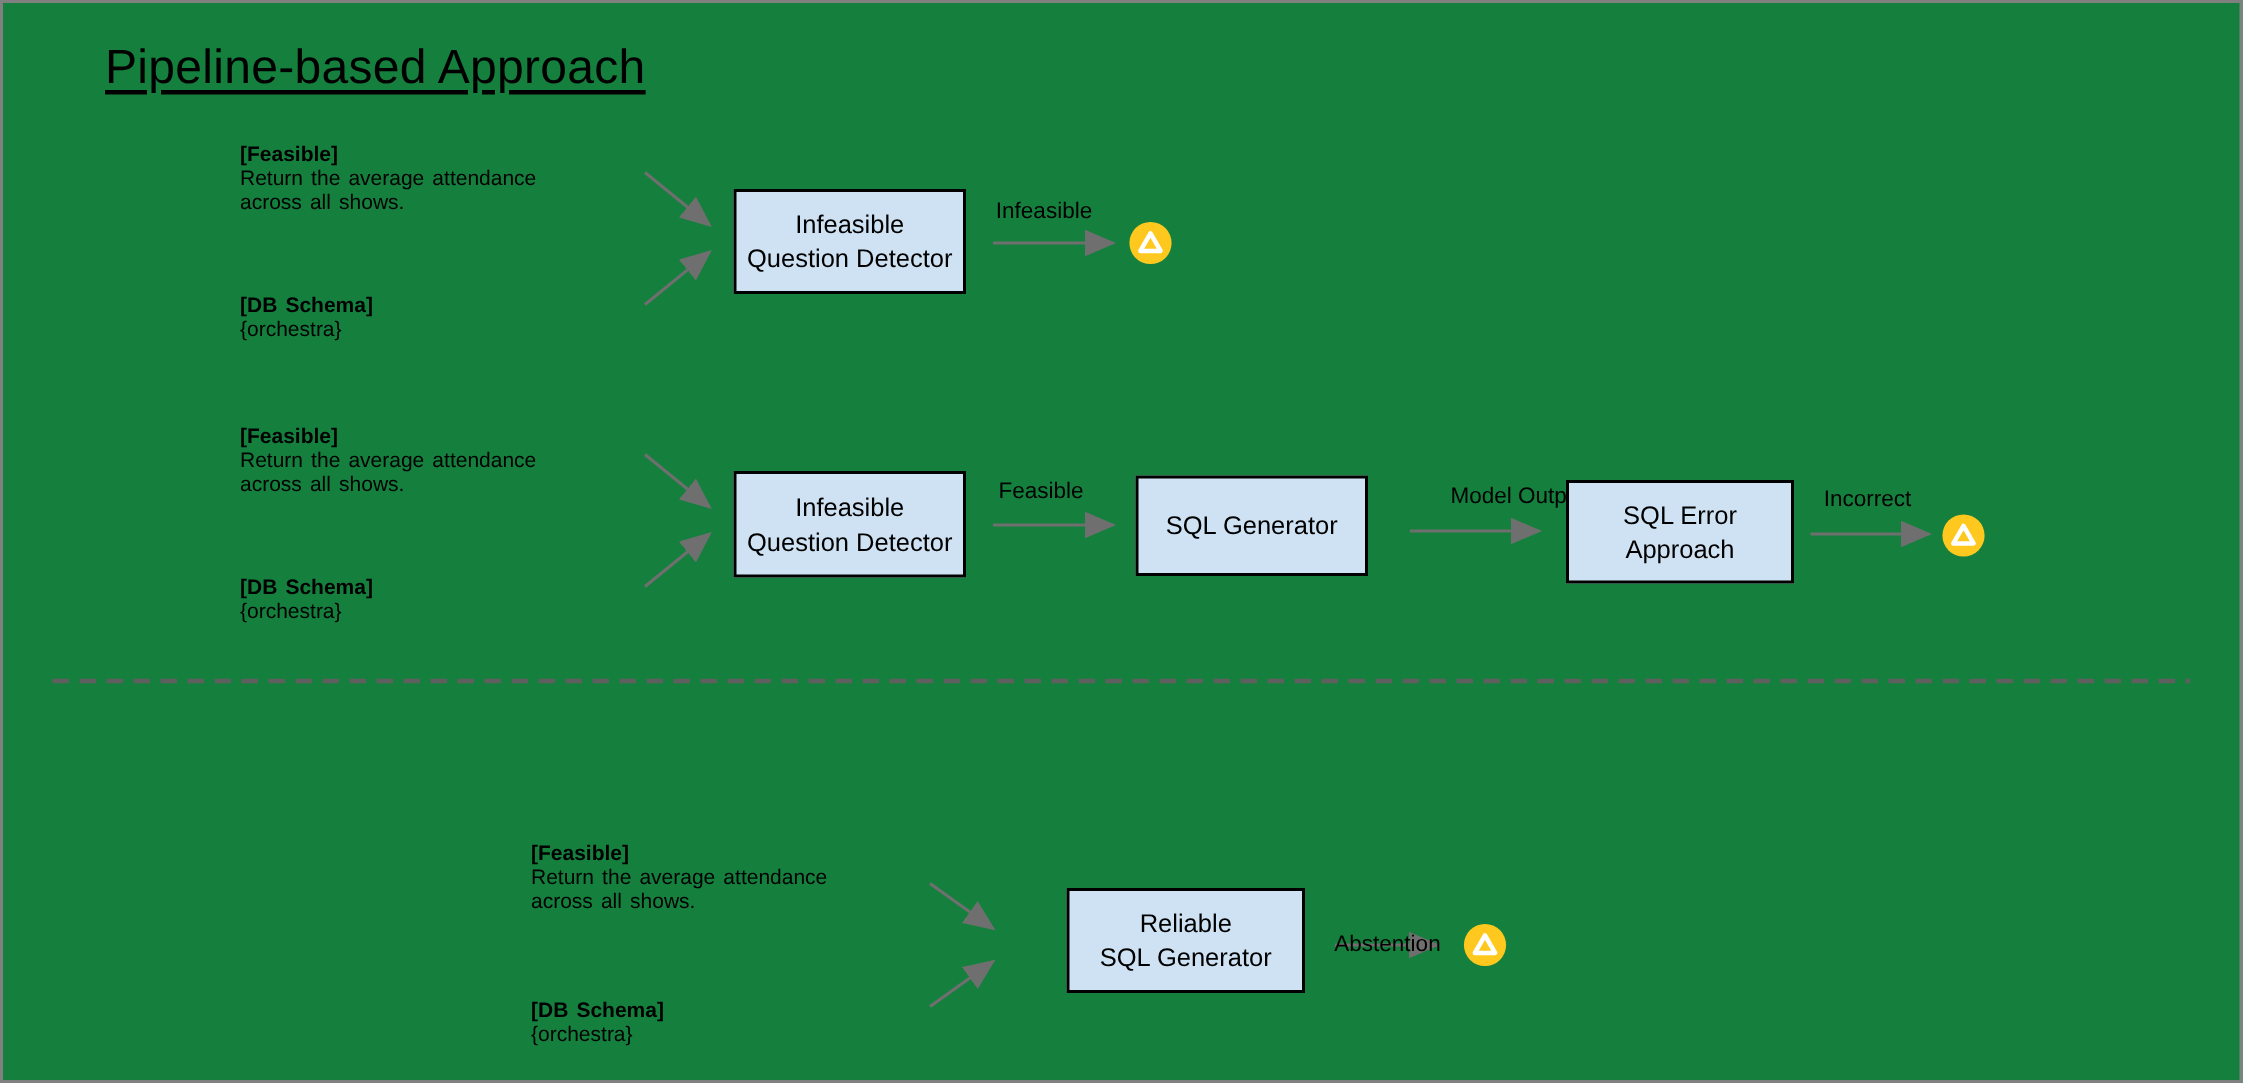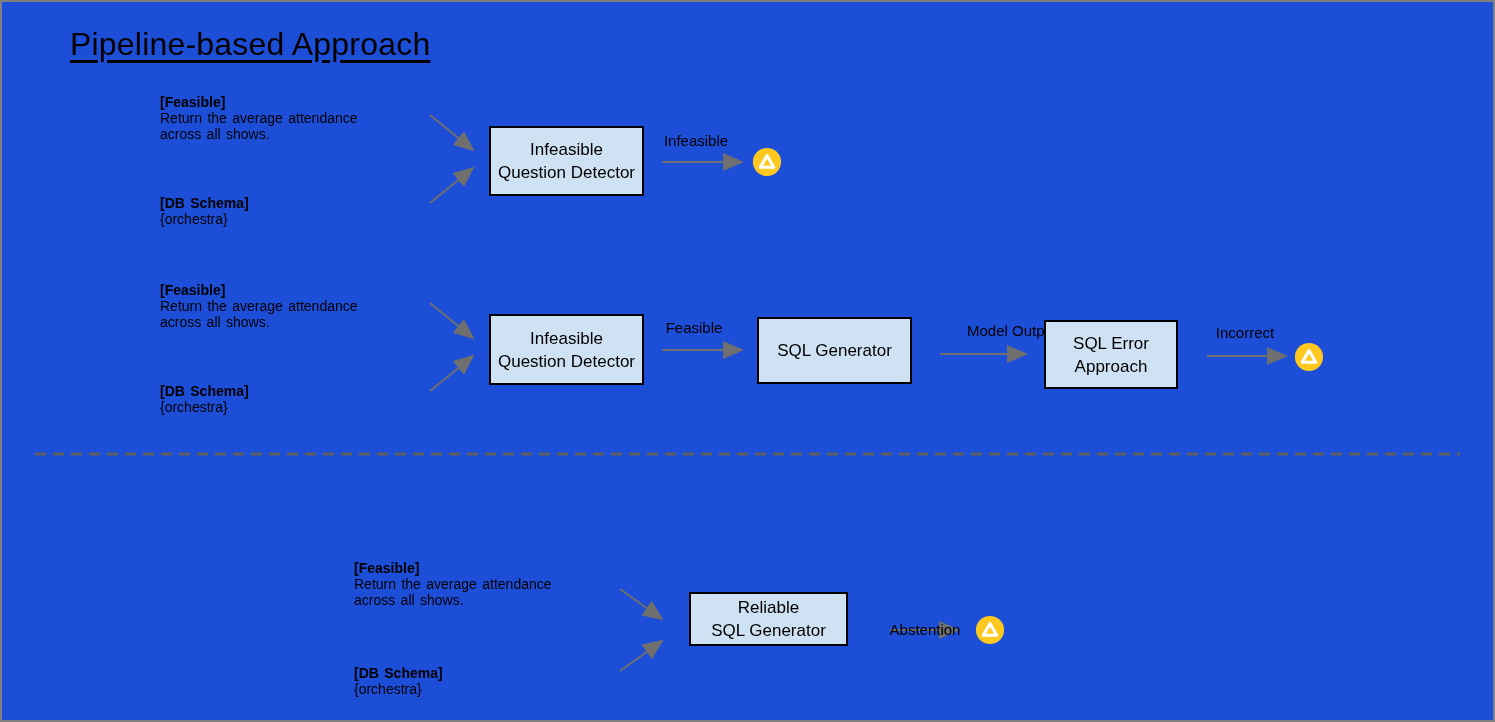--- a/index.html
+++ b/index.html
@@ -2,21 +2,21 @@
 <html style="--box-fill: #cfe2f3; --box-border: #000000; --arrow: #6f6f6f; --icon-bg: #ffc81e; --icon-glyph: #ffffff; --divider: #5f5f5f; --frame: #808080; --text: #000000;"><head>
 <meta charset="utf-8">
 <style>
   :root{
     --box-fill:#cfe2f3; --box-border:#000000; --arrow:#6f6f6f;
     --icon-bg:#ffc81e; --icon-glyph:#ffffff; --divider:#5f5f5f;
     --frame:#808080; --text:#000000;
   }
   *{margin:0;padding:0;box-sizing:border-box;}
   body{background:#ffffff;font-family:"Liberation Sans",sans-serif;color:var(--text);}
-  .frame{position:relative;width:1495px;height:722px;background:#1d4ed8;
+  .frame{position:relative;width:1495px;height:722px;background:#15803d;
          border:2px solid var(--frame);overflow:hidden;}
   .layer{position:absolute;left:0;top:0;width:100%;height:100%;pointer-events:none;}
   .title{position:absolute;font-size:32px;font-weight:400;letter-spacing:0.2px;
          text-decoration:underline;text-underline-offset:5px;white-space:nowrap;}
   .input-block{position:absolute;width:280px;text-align:left;font-size:14px;
                line-height:16px;word-spacing:1.5px;}
   .input-block .tag{font-weight:700;}
   .node{position:absolute;background:var(--box-fill);border:2px solid var(--box-border);
         display:flex;align-items:center;justify-content:center;text-align:center;
         font-size:17px;line-height:23px;}
@@ -96,21 +96,21 @@
       <span>Question Detector</span>
     </div>
   </div>
   <div class="edge-label" style="left:622px;top:317px;text-align:center;">Feasible</div>
   <div class="node" style="left:755px;top:315px;width:155px;height:67px;">
     <div>
       <span>SQL Generator</span>
     </div>
   </div>
   <div class="edge-label" style="left:940px;top:320px;">Model Output</div>
-  <div class="node" style="left:1042px;top:318px;width:134px;height:69px;">
+  <div class="node" style="left:1042px;top:318px;width:152px;height:69px;">
     <div>
       <span>SQL Error</span>
       <span>Approach</span>
     </div>
   </div>
   <div class="edge-label" style="left:1173px;top:322px;">Incorrect</div>
   <svg class="warn" style="left:1292px;top:340px;" viewBox="0 0 32 32">
     <circle cx="16" cy="16" r="15" fill="#ffc81e"></circle>
     <path d="M16 9.2 L23.2 21.6 L8.8 21.6 Z" fill="none" stroke="#ffffff" stroke-width="3.2" stroke-linejoin="round"></path>
   </svg>
@@ -118,21 +118,21 @@
   <div class="input-block" style="left:352px;top:558px;">
     <div class="tag">[Feasible]</div>
     <div>Return the average attendance</div>
     <div>across all shows.</div>
   </div>
   <div class="input-block" style="left:352px;top:663px;">
     <div class="tag">[DB Schema]</div>
     <div>{orchestra}</div>
   </div>
 
-  <div class="node" style="left:687px;top:590px;width:159px;height:54px;">
+  <div class="node" style="left:709px;top:590px;width:159px;height:70px;">
     <div>
       <span>Reliable</span>
       <span>SQL Generator</span>
     </div>
   </div>
   <div class="edge-label" style="left:853px;top:619px;">Abstention</div>
   <svg class="warn" style="left:973px;top:613px;" viewBox="0 0 32 32">
     <circle cx="16" cy="16" r="15" fill="#ffc81e"></circle>
     <path d="M16 9.2 L23.2 21.6 L8.8 21.6 Z" fill="none" stroke="#ffffff" stroke-width="3.2" stroke-linejoin="round"></path>
   </svg>

